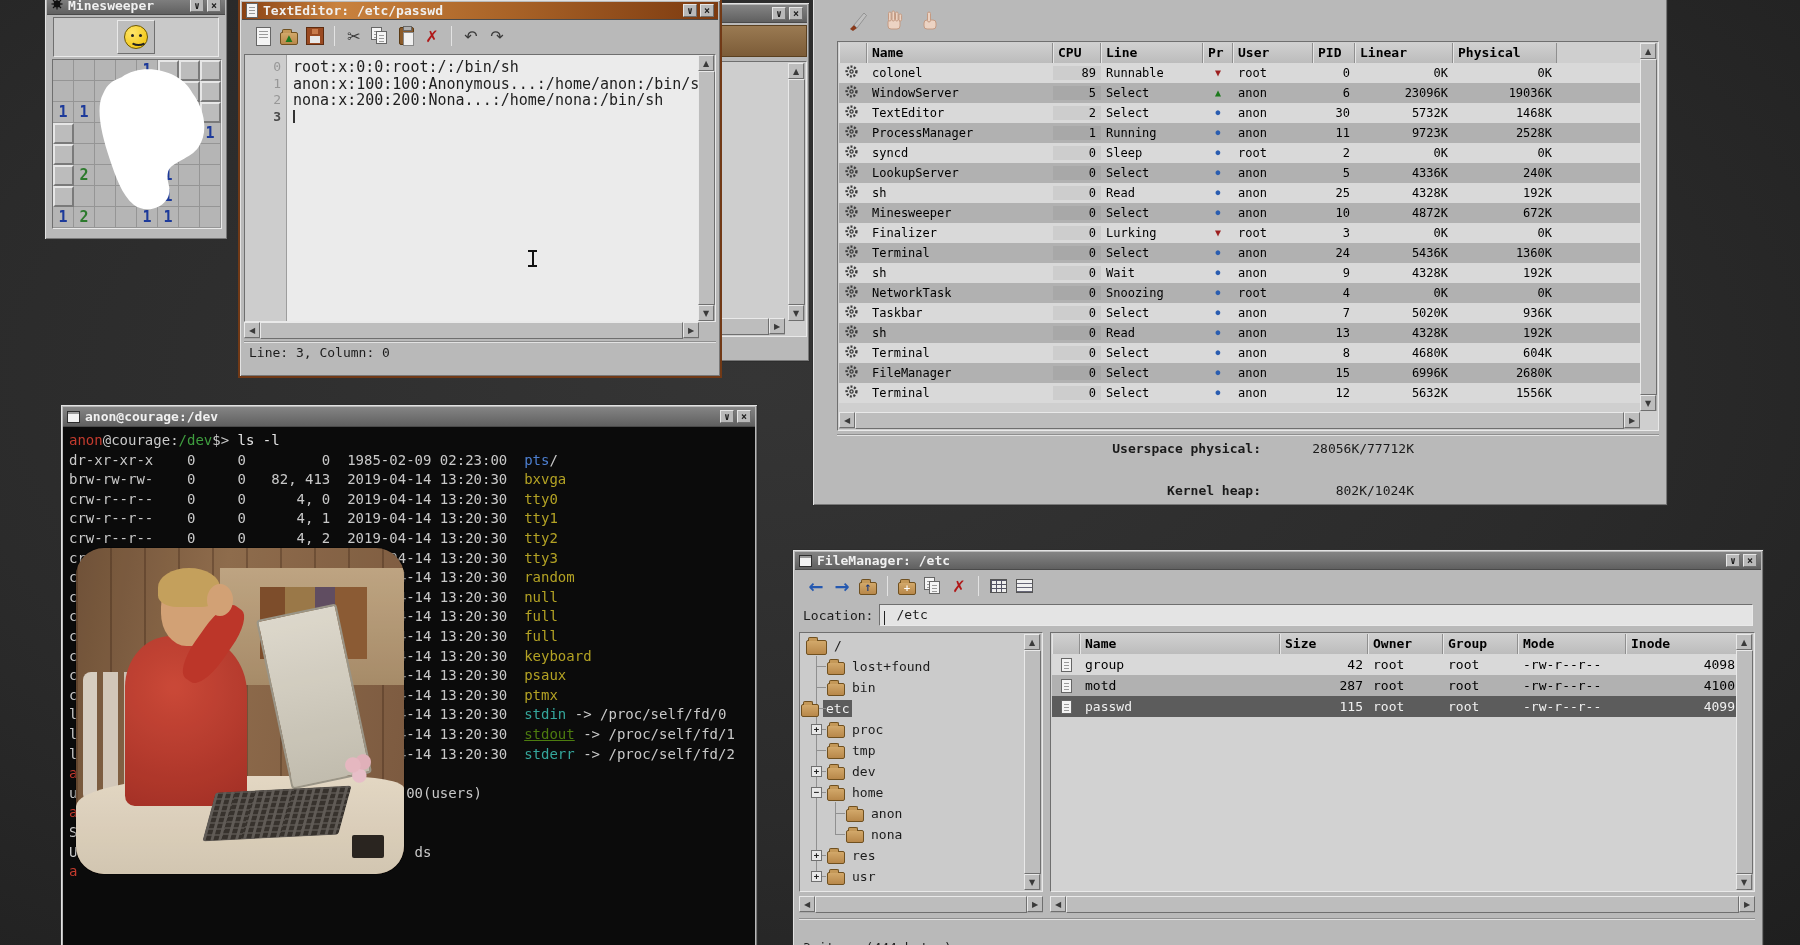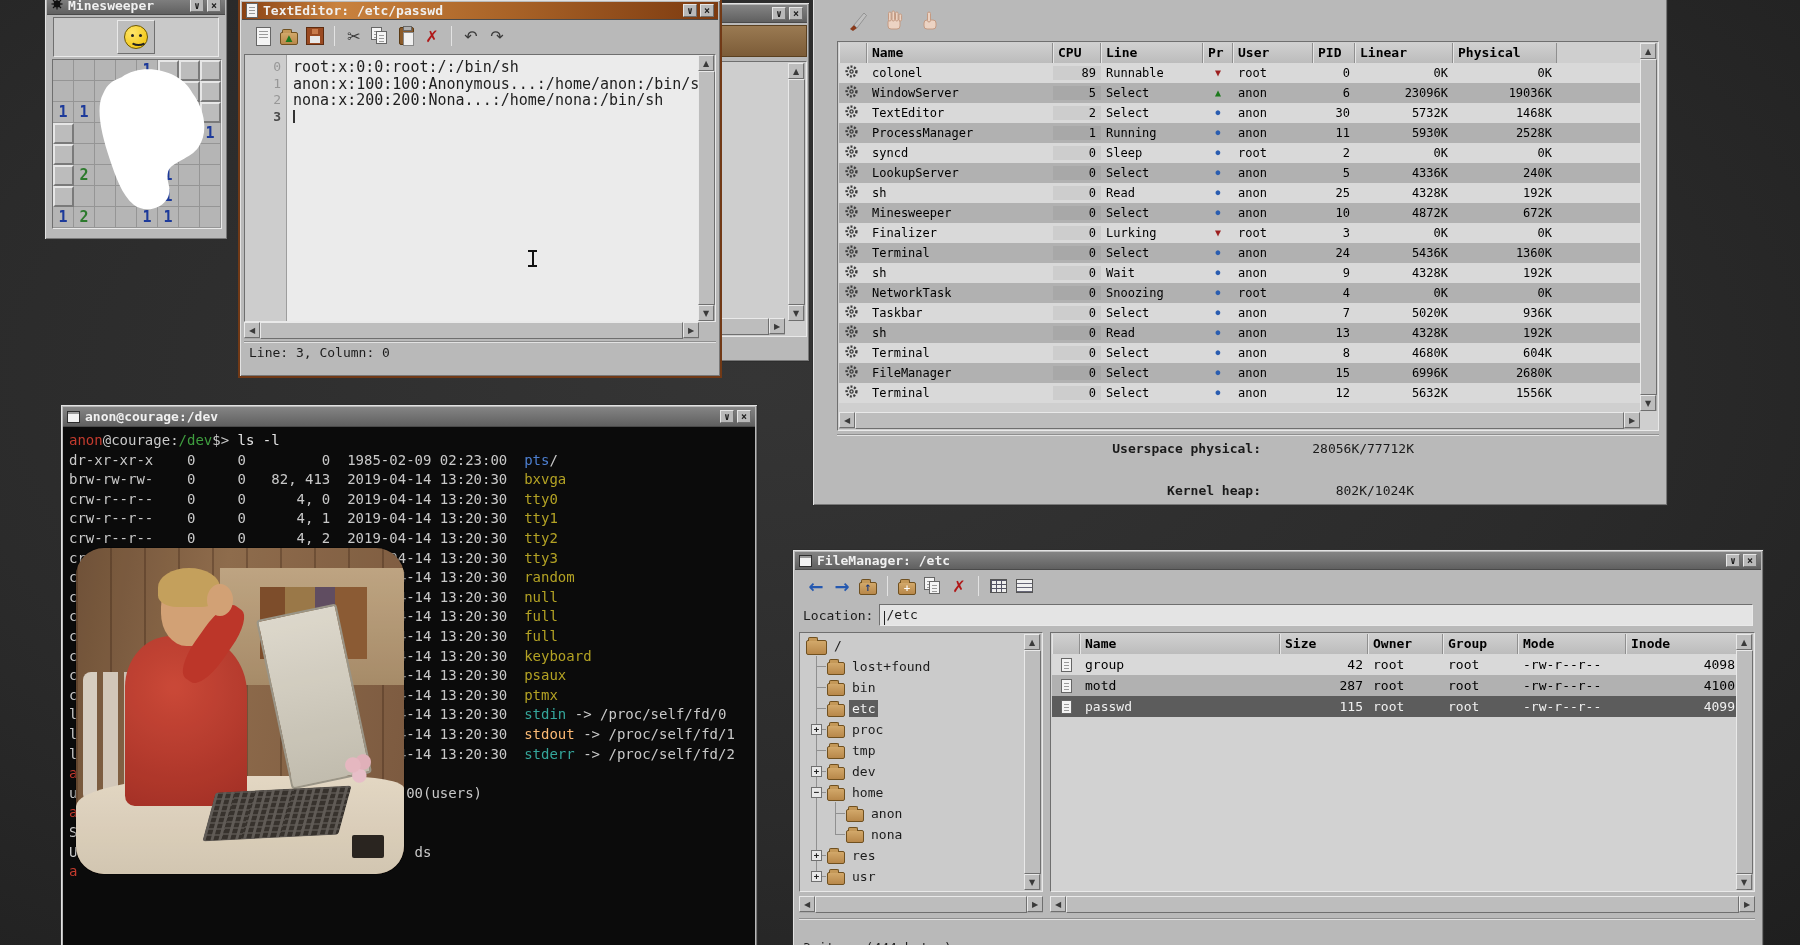--- a/index.html
+++ b/index.html
@@ -86,21 +86,21 @@
  background-image:repeating-linear-gradient(90deg,#556 0 1px,transparent 1px 5px),repeating-linear-gradient(180deg,#556 0 1px,transparent 1px 4px)}
 .icon-list{width:17px;height:14px;border:1px solid #555;background:repeating-linear-gradient(180deg,#f0f0f0 0 3px,#667 3px 4px)}
 .wicon{width:13px;height:12px;background:#f2f2f2;border:1px solid #2e2e2e;box-shadow:inset 0 2px 0 #999;flex:none}
 
 #term-content{position:absolute;left:2px;right:2px;top:22px;bottom:2px;background:#0b0b0b;overflow:hidden}
 .tline{position:absolute;left:6px;right:0;height:20px;font:14px/19px "DejaVu Sans Mono",monospace;color:#c9c9c9;white-space:pre}
 .frag{position:absolute;top:0}
 
 .locrow{position:absolute;left:2px;right:2px;top:52px;height:26px;display:flex;align-items:center;gap:6px;padding:0 8px;font:13px "DejaVu Sans Mono",monospace;color:#1c1c1c}
 #fm-locinput{flex:1;height:22px;background:#e4e4e4;border:1px solid;border-color:#6f6f6f #e9e9e9 #e9e9e9 #6f6f6f;
- font:13px/20px "DejaVu Sans Mono",monospace;color:#1c1c1c;padding:0 4px;display:flex;align-items:flex-end;gap:1px}
+ font:13px/20px "DejaVu Sans Mono",monospace;color:#1c1c1c;padding:0 4px;display:flex;align-items:flex-end;gap:11px}
 .caret{display:inline-block;width:1px;height:14px;background:#222}
 .trrow{position:relative;height:21px;display:flex;align-items:center;font:13px "DejaVu Sans Mono",monospace;color:#1c1c1c}
 .trlabel{padding:1px 3px;margin-left:4px;white-space:nowrap}
 .trlabel.sel{background:#5c5c5c;color:#f2f2f2}
 .hline{position:absolute;top:10px;width:10px;height:1px;background:#909090}
 .expander{position:absolute;top:5px;width:11px;height:11px;background:#e8e8e8;border:1px solid #707070;
  font:bold 9px/9px "DejaVu Sans Mono",monospace;text-align:center;color:#222}
 .vline{position:absolute;width:1px;background:#909090}
 .docicon{display:block;width:11px;height:14px;background:#f4f4f4;border:1px solid #666;position:relative;margin-left:4px}
 .docicon::before{content:"";position:absolute;left:2px;top:3px;right:2px;height:1px;background:#9a9a9a;box-shadow:0 3px 0 #9a9a9a,0 6px 0 #9a9a9a}
@@ -429,21 +429,21 @@
                 <circle cx="8" cy="8" r="1.7" fill="none" stroke="#3c3c3c" stroke-width="1.4"></circle>
               </svg></div>
             <div class="tcell" style="width: 186px;">ProcessManager</div>
             <div class="tcell num" style="width: 48px; background: rgba(0, 0, 0, 0.05);">1</div>
             <div class="tcell" style="width: 102px;">Running</div>
             <div class="tcell" style="width: 30px;">
               <span class="pr" style="color: rgb(42, 93, 176); font-size: 8px;">●</span>
             </div>
             <div class="tcell" style="width: 80px;">anon</div>
             <div class="tcell num" style="width: 42px;">11</div>
-            <div class="tcell num" style="width: 98px;">5930K</div>
+            <div class="tcell num" style="width: 98px;">9723K</div>
             <div class="tcell num" style="width: 104px; text-align: right;">2528K</div>
           </div>
           <div class="trow even">
             <div class="tcell" style="width: 28px;"><svg width="15" height="15" viewBox="0 0 16 16">
                 <circle cx="8" cy="8" r="5.2" fill="none" stroke="#3c3c3c" stroke-width="2.6" stroke-dasharray="2.1 1.7"></circle>
                 <circle cx="8" cy="8" r="1.7" fill="none" stroke="#3c3c3c" stroke-width="1.4"></circle>
               </svg></div>
             <div class="tcell" style="width: 186px;">syncd</div>
             <div class="tcell num" style="width: 48px; background: rgba(0, 0, 0, 0.05);">0</div>
             <div class="tcell" style="width: 102px;">Sleep</div>
@@ -691,21 +691,21 @@
           <div class="tline" style="top: 102px;"><span>crw-r--r--    0     0      4, 2  2019-04-14 13:20:30  </span><span style="color: rgb(179, 162, 36);">tty2</span></div>
           <div class="tline" style="top: 121.6px;"><span>crw-r--r--    0     0      4, 3  2019-04-14 13:20:30  </span><span style="color: rgb(179, 162, 36);">tty3</span></div>
           <div class="tline" style="top: 141.2px;"><span>crw-rw-rw-    0     0      1, 8  2019-04-14 13:20:30  </span><span style="color: rgb(179, 162, 36);">random</span></div>
           <div class="tline" style="top: 160.8px;"><span>crw-rw-rw-    0     0      1, 3  2019-04-14 13:20:30  </span><span style="color: rgb(179, 162, 36);">null</span></div>
           <div class="tline" style="top: 180.4px;"><span>crw-rw-rw-    0     0      1, 5  2019-04-14 13:20:30  </span><span style="color: rgb(179, 162, 36);">full</span></div>
           <div class="tline" style="top: 200px;"><span>crw-rw-rw-    0     0      1, 7  2019-04-14 13:20:30  </span><span style="color: rgb(179, 162, 36);">full</span></div>
           <div class="tline" style="top: 219.6px;"><span>crw-r--r--    0     0     10, 0  2019-04-14 13:20:30  </span><span style="color: rgb(179, 162, 36);">keyboard</span></div>
           <div class="tline" style="top: 239.2px;"><span>crw-r--r--    0     0     10, 1  2019-04-14 13:20:30  </span><span style="color: rgb(179, 162, 36);">psaux</span></div>
           <div class="tline" style="top: 258.8px;"><span>crw-rw-rw-    0     0      5, 2  2019-04-14 13:20:30  </span><span style="color: rgb(179, 162, 36);">ptmx</span></div>
           <div class="tline" style="top: 278.4px;"><span>lrwxrwxrwx    0     0         0  2019-04-14 13:20:30  </span><span style="color: rgb(53, 167, 156);">stdin</span><span> -&gt; /proc/self/fd/0</span></div>
-          <div class="tline" style="top: 298px;"><span>lrwxrwxrwx    0     0         0  2019-04-14 13:20:30  </span><span style="color: #fdba74;">stdout</span><span> -&gt; /proc/self/fd/1</span></div>
+          <div class="tline" style="top: 298px;"><span>lrwxrwxrwx    0     0         0  2019-04-14 13:20:30  </span><span style="color: #4d7c0f; text-decoration: underline;">stdout</span><span> -&gt; /proc/self/fd/1</span></div>
           <div class="tline" style="top: 317.6px;"><span>lrwxrwxrwx    0     0         0  2019-04-14 13:20:30  </span><span style="color: rgb(53, 167, 156);">stderr</span><span> -&gt; /proc/self/fd/2</span></div>
           <div class="tline" style="top: 337.2px;"><span class="frag" style="left: 0ch; color: rgb(196, 59, 46);">a</span></div>
           <div class="tline" style="top: 356.8px;"><span class="frag" style="left: 0ch; color: rgb(201, 201, 201);">u</span><span class="frag" style="left: 40ch; color: rgb(201, 201, 201);">00(users)</span></div>
           <div class="tline" style="top: 376.4px;"><span class="frag" style="left: 0ch; color: rgb(196, 59, 46);">a</span></div>
           <div class="tline" style="top: 396px;"><span class="frag" style="left: 0ch; color: rgb(201, 201, 201);">S</span></div>
           <div class="tline" style="top: 415.6px;"><span class="frag" style="left: 0ch; color: rgb(201, 201, 201);">U</span><span class="frag" style="left: 41ch; color: rgb(201, 201, 201);">ds</span></div>
           <div class="tline" style="top: 435.2px;"><span class="frag" style="left: 0ch; color: rgb(196, 59, 46);">a</span></div>
         </div>
     </div>
   </div>
@@ -789,21 +789,21 @@
           <div class="trrow" style="padding-left: 26px;">
             <span class="hline" style="left: 15px;"></span>
             <span class="fold"></span>
             <span class="trlabel">lost+found</span>
           </div>
           <div class="trrow" style="padding-left: 26px;">
             <span class="hline" style="left: 15px;"></span>
             <span class="fold"></span>
             <span class="trlabel">bin</span>
           </div>
-          <div class="trrow" style="padding-left: 26px;">
+          <div class="trrow" style="">
             <span class="hline" style="left: 15px;"></span>
             <span class="fold"></span>
             <span class="trlabel sel">etc</span>
           </div>
           <div class="trrow" style="padding-left: 26px;">
             <span class="hline" style="left: 15px;"></span>
             <span class="expander" style="left: 10px;">+</span>
             <span class="fold"></span>
             <span class="trlabel">proc</span>
           </div>

